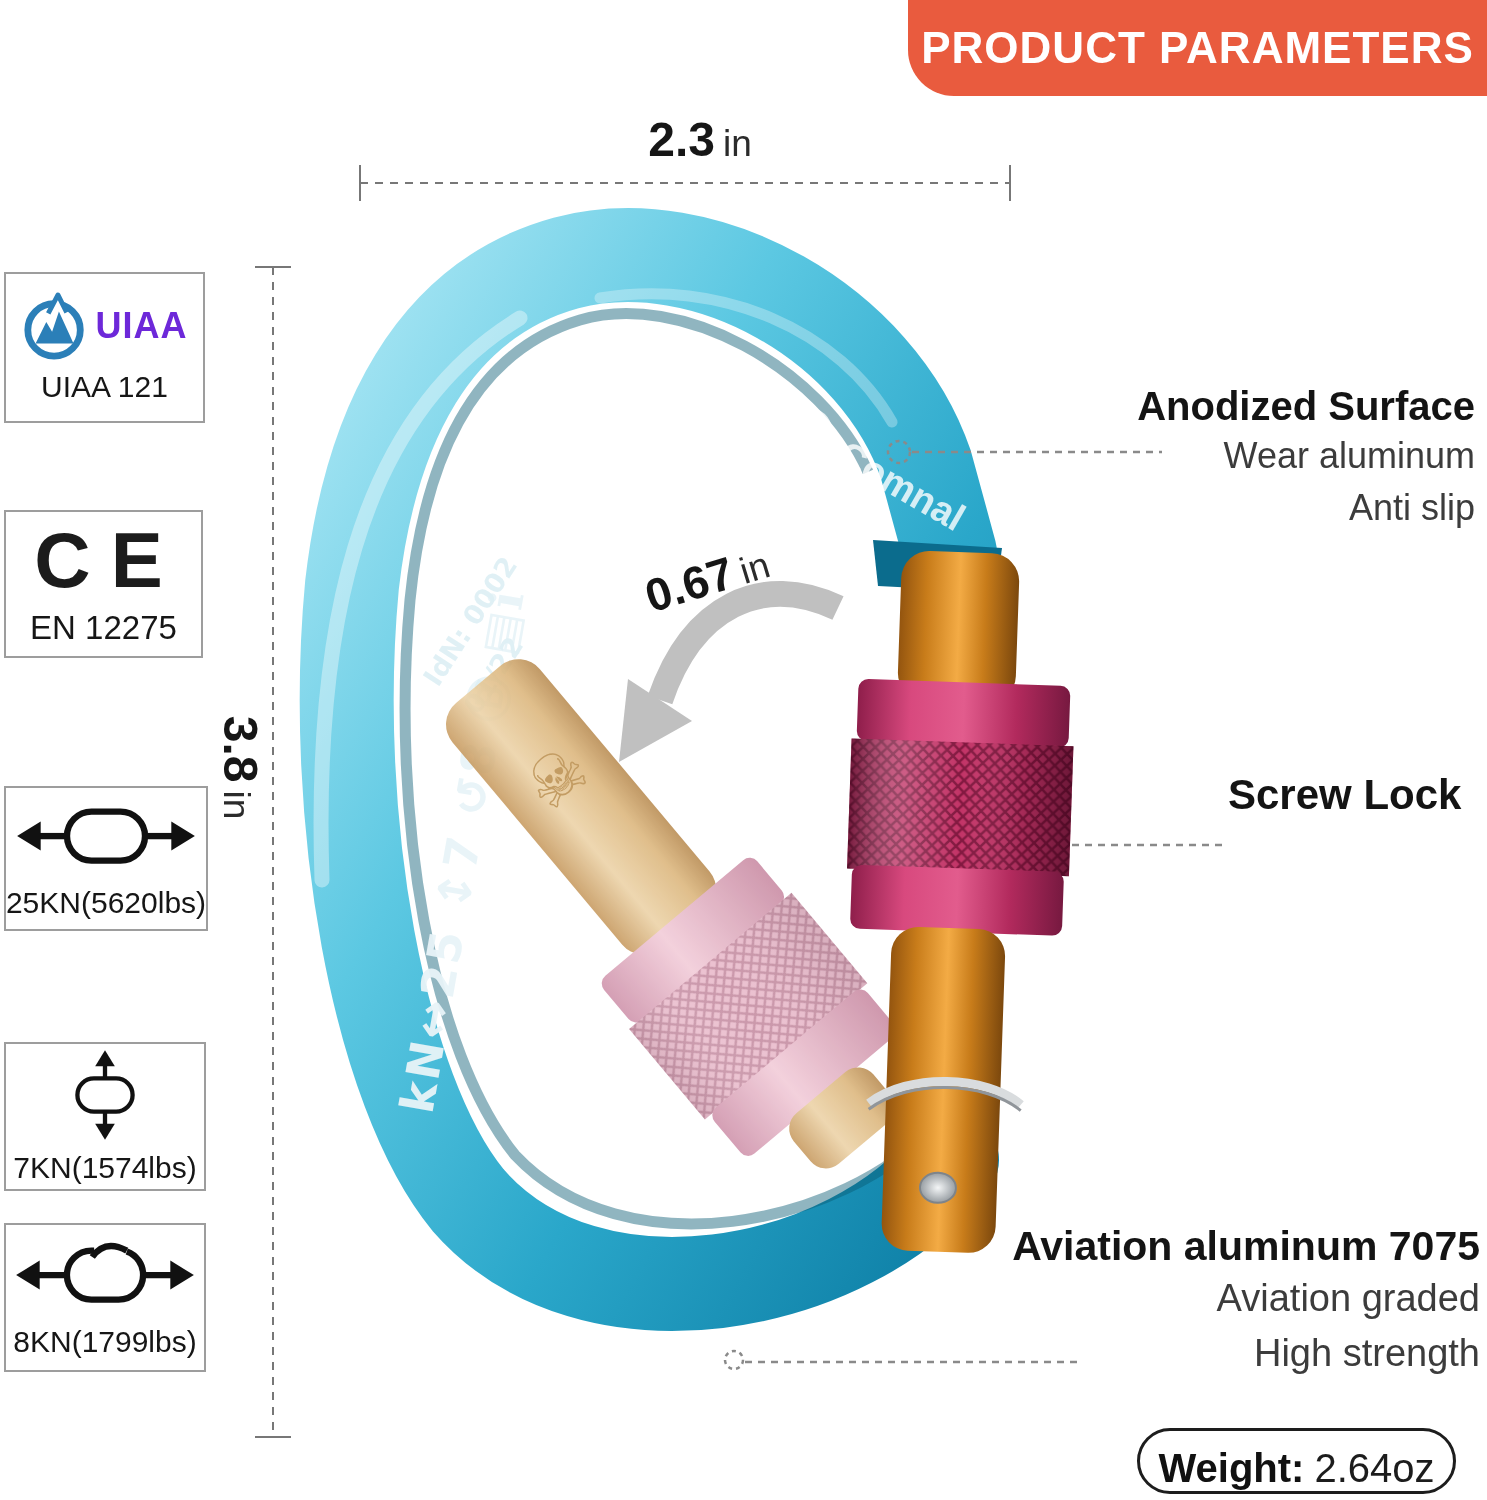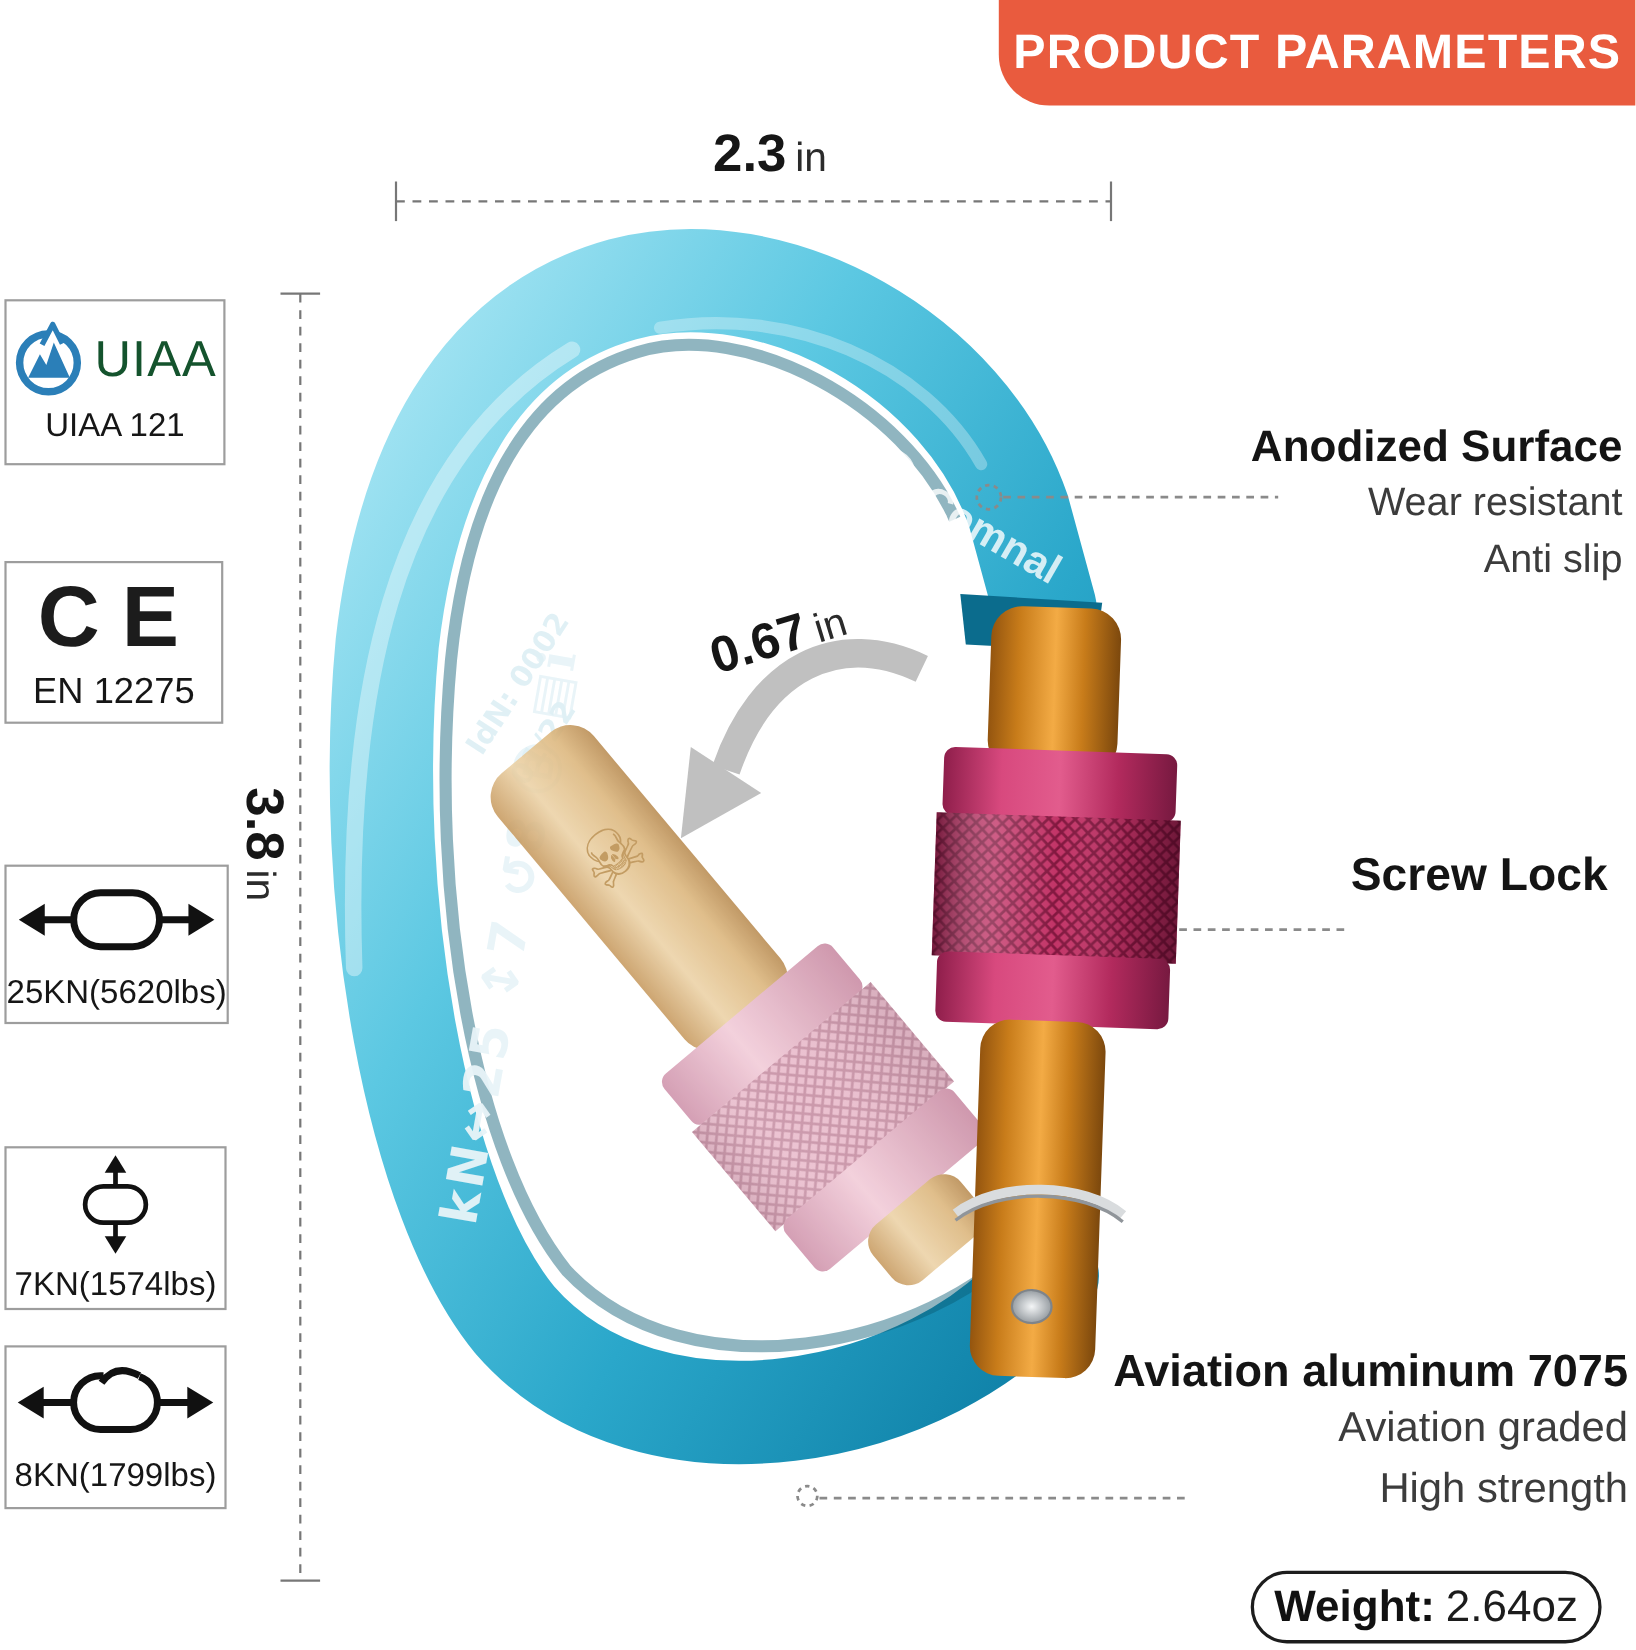--- a/index.html
+++ b/index.html
@@ -11,21 +11,21 @@
   .banner{position:absolute;left:908px;top:0;width:579px;height:96px;z-index:3;
           background:#E95B3E;border-radius:0 0 0 46px;
           display:flex;align-items:center;justify-content:center;}
   .banner span{color:#ffffff;font-size:44px;font-weight:700;letter-spacing:1px;}
 
   
   .cert-box{position:absolute;left:4px;z-index:2;background:#ffffff;border:2px solid #9d9d9d;
             display:flex;flex-direction:column;align-items:center;justify-content:center;gap:10px;}
   .cert-label{font-size:30px;color:#161616;letter-spacing:0;}
   .uiaa-row{display:flex;align-items:center;gap:6px;}
-  .uiaa-word{font-size:46px;font-weight:400;color:#14532d;letter-spacing:1px;}
+  .uiaa-word{font-size:36px;font-weight:700;color:#6d28d9;letter-spacing:1px;}
   .ce-word{font-size:78px;font-weight:700;letter-spacing:20px;color:#1c1c1c;line-height:1;margin-left:10px;}
 
   
   .dim{position:absolute;z-index:2;white-space:nowrap;text-align:center;}
   .dim .v{font-weight:700;font-size:48px;color:#161616;}
   .dim .u{font-weight:400;font-size:37px;color:#2b2b2b;margin-left:8px;}
   .dim-width{left:600px;top:112px;width:200px;}
   .dim-height{left:155px;top:740px;width:170px;transform:rotate(90deg);}
   .dim-gate{left:612px;top:552px;width:190px;transform:rotate(-17deg);}
   .dim-gate .v{font-size:46px;}
@@ -37,21 +37,21 @@
   .co-anodized{left:1055px;top:382px;width:420px;}
   .co-screw{left:1228px;top:770px;width:240px;text-align:left;}
   .co-screw .t{font-size:42px;}
   .co-alu{left:985px;top:1222px;width:495px;}
   .co-alu .t{font-size:41px;}
   .co-alu .d{font-size:38px;}
 
   
   .weight{position:absolute;left:1137px;top:1428px;width:313px;height:60px;z-index:2;
           border:3px solid #1d1d1d;border-radius:34px;background:#fff;
-          display:flex;align-items:center;justify-content:center;gap:10px;}
+          display:flex;align-items:flex-end;justify-content:center;gap:10px;}
   .weight .wl{font-size:40px;font-weight:700;color:#111;}
   .weight .wv{font-size:40px;font-weight:400;color:#1c1c1c;}
 </style>
 </head>
 <body>
 
 <div class="canvas">
 
   <svg class="art" width="1487" height="1500" viewBox="0 0 1487 1500">
     <defs>
@@ -235,21 +235,21 @@
   </div>
   <div class="dim dim-height">
     <span class="v">3.8</span><span class="u">in</span>
   </div>
   <div class="dim dim-gate">
     <span class="v">0.67</span><span class="u">in</span>
   </div>
 
   <div class="callout co-anodized">
     <div class="t">Anodized Surface</div>
-    <div class="d">Wear resistant</div>
+    <div class="d">Wear aluminum</div>
     <div class="d">Anti slip</div>
   </div>
 
   <div class="callout co-screw">
     <div class="t">Screw Lock</div>
   </div>
 
   <div class="callout co-alu">
     <div class="t">Aviation aluminum 7075</div>
     <div class="d">Aviation graded</div>

